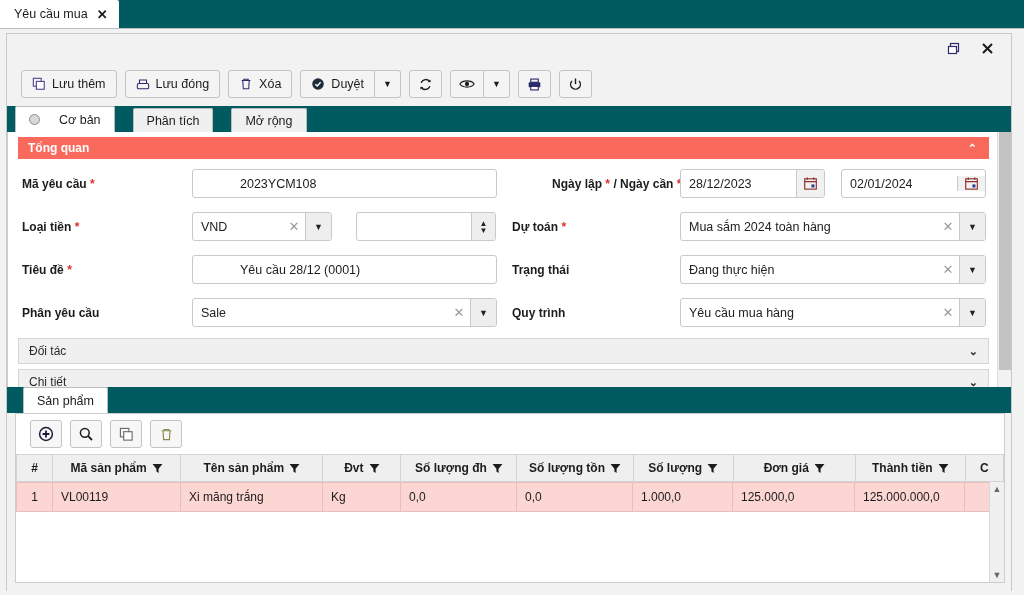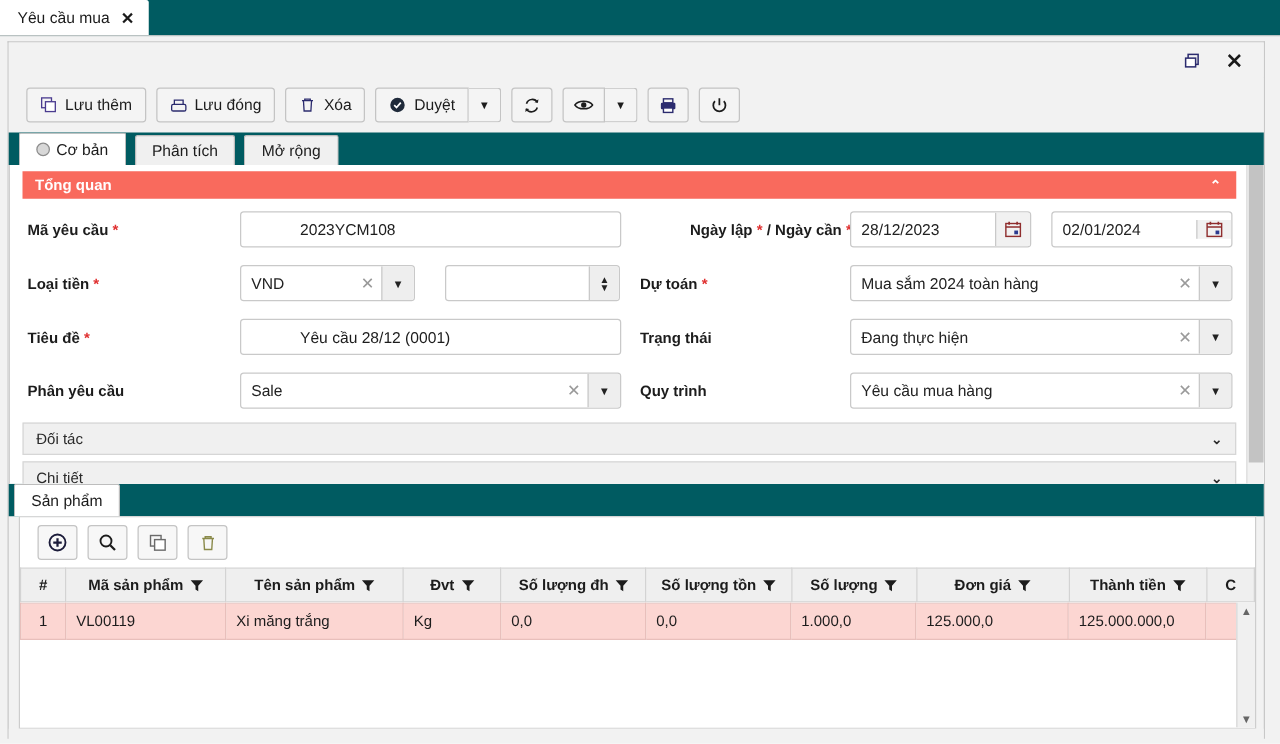--- a/index.html
+++ b/index.html
@@ -125,24 +125,24 @@
   .itab {
     height: 24px;
     padding: 0 13px;
     background: #f0f0f0;
     border: 1px solid #bdbdbd;
     border-bottom: none;
     border-top-left-radius: 2px;
     border-top-right-radius: 2px;
     display: flex;
     align-items: center;
-    gap: 5px;
+    gap: 19px;
     font-size: 12.5px;
     color: #1c1c1c;
-    margin-right: 7px;
+    margin-right: 18px;
     cursor: pointer;
   }
   .itab.active { background: #ffffff; height: 26px; }
   .itab-dot {
     width: 11px; height: 11px;
     border-radius: 50%;
     border: 1.5px solid #8c8c8c;
     background: #d8d8d8;
     flex: none;
   }
@@ -267,21 +267,21 @@
   }
 
   .row2 { display: flex; gap: 8px; }
 
   
   #prodtabbar {
     height: 26px;
     background: #005b61;
     display: flex;
     align-items: flex-end;
-    padding-left: 4px;
+    padding-left: 16px;
     flex: none;
   }
   #gridpanel {
     height: 170px;
     background: #ffffff;
     border: 1px solid #cdcdcd;
     margin: 0 6px 0 8px;
     display: flex;
     flex-direction: column;
     flex: none;

